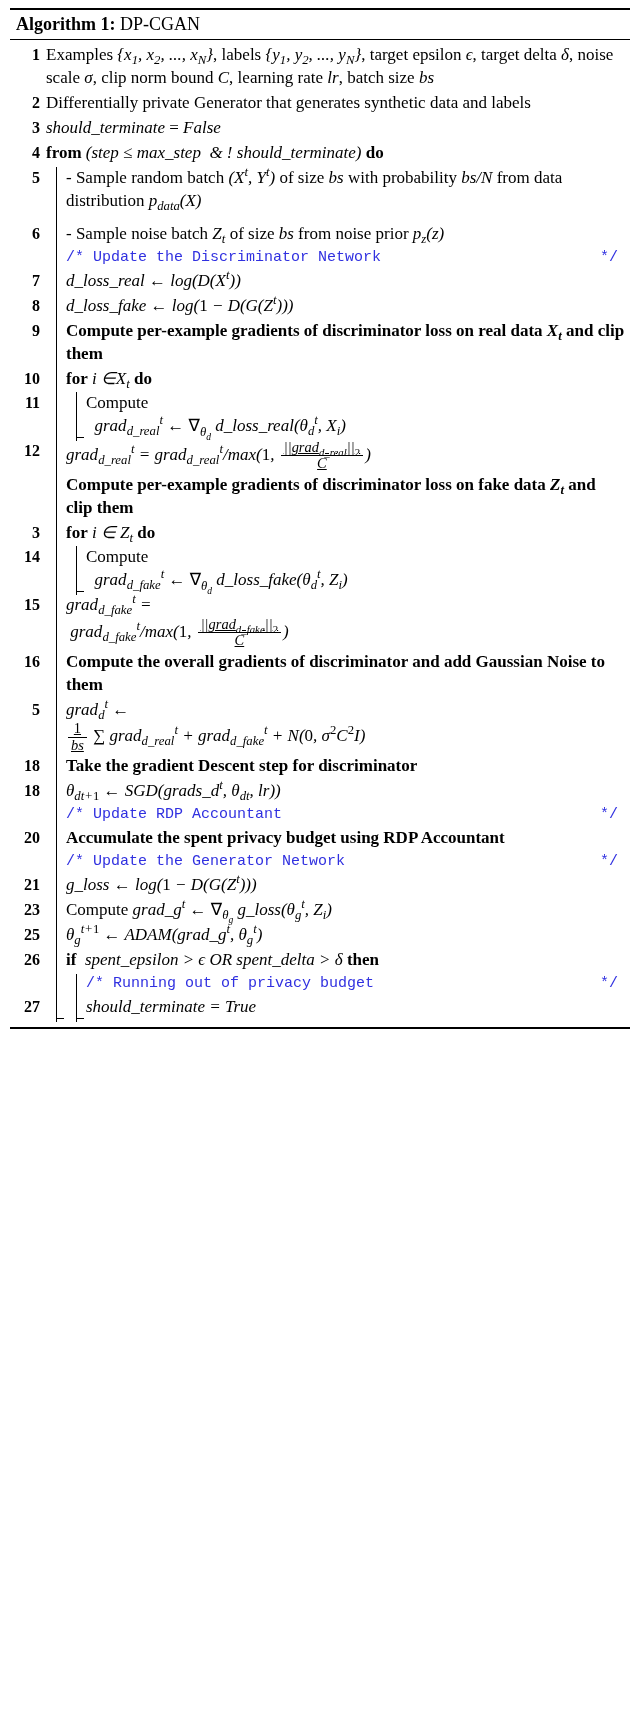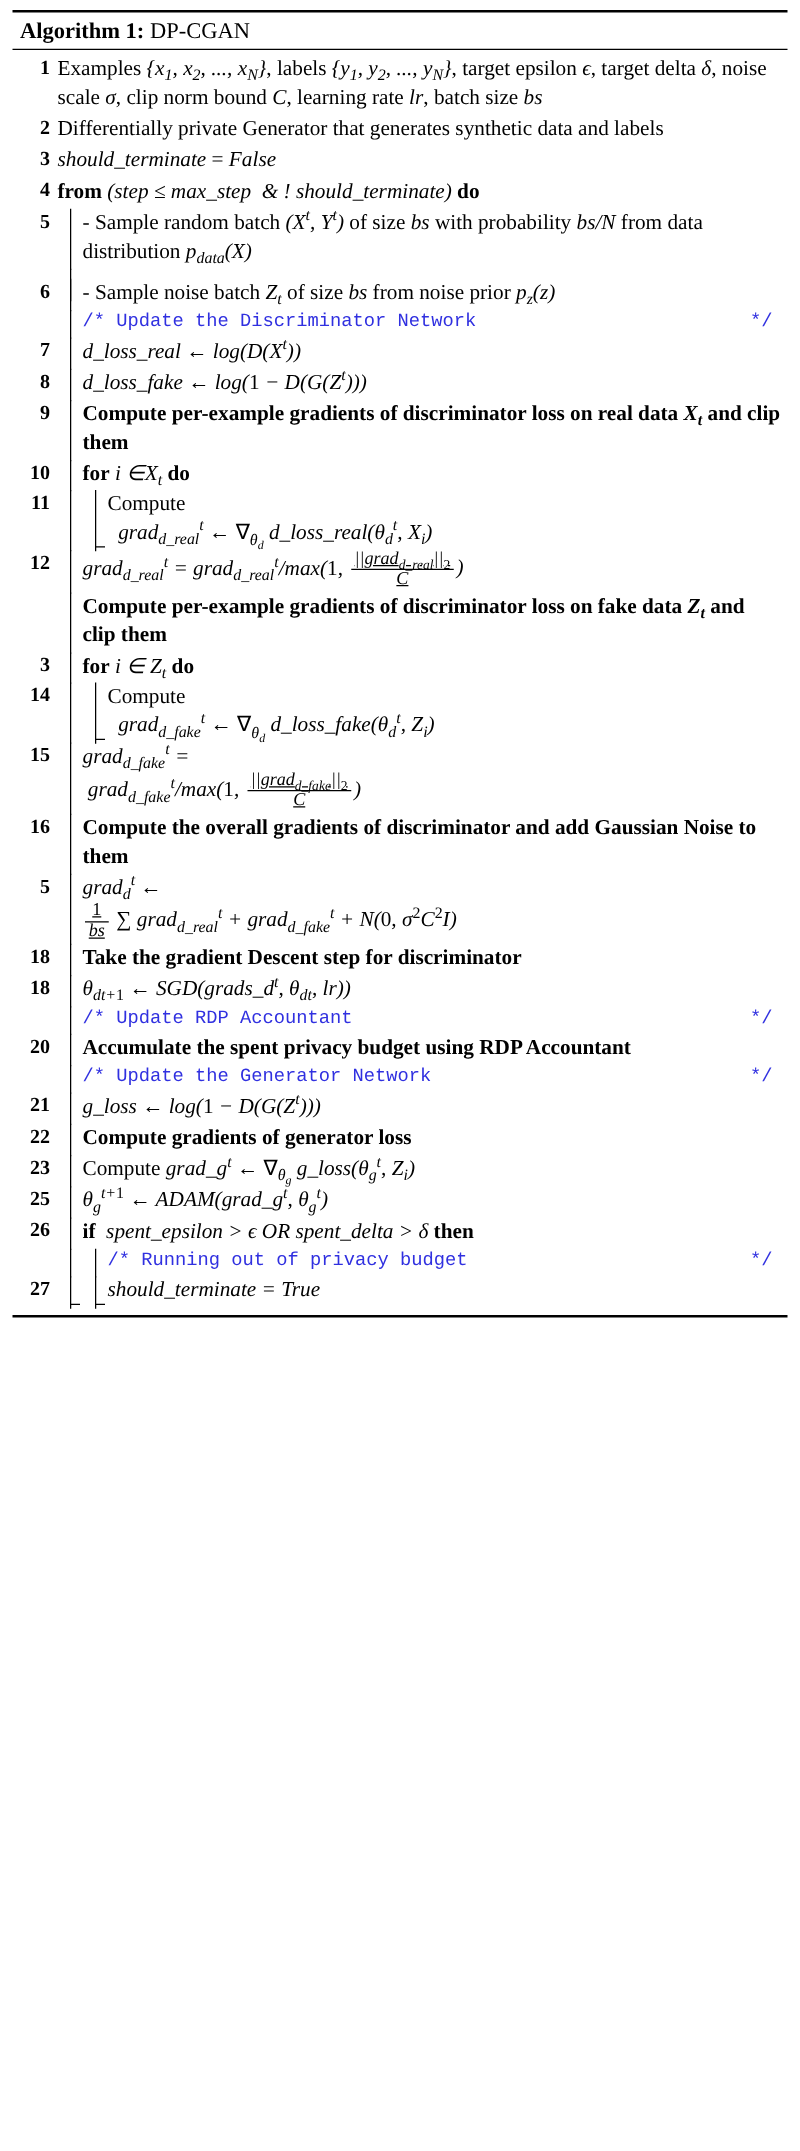--- a/index.html
+++ b/index.html
@@ -310,27 +310,20 @@
     </div>
 
     <div class="row">
       <div class="lineno">21</div>
       <div class="content indent-1">
         <span class="bar bar-1"></span>
         <span class="math">g_loss ← log(<span class="rm">1</span> − D(G(Z<sup>t</sup>)))</span>
       </div>
     </div>
 
-    <div class="row">
-      <div class="lineno">22</div>
-      <div class="content indent-1 bold">
-        <span class="bar bar-1"></span>
-        Compute gradients of generator loss
-      </div>
-    </div>
 
     <div class="row">
       <div class="lineno">23</div>
       <div class="content indent-1">
         <span class="bar bar-1"></span>
         Compute <span class="math">grad_g<sup>t</sup> ← <span class="nabla">∇</span><sub>θ<sub>g</sub></sub> g_loss(θ<sub>g</sub><sup>t</sup>, Z<sub>i</sub>)</span>
       </div>
     </div>
 
 

